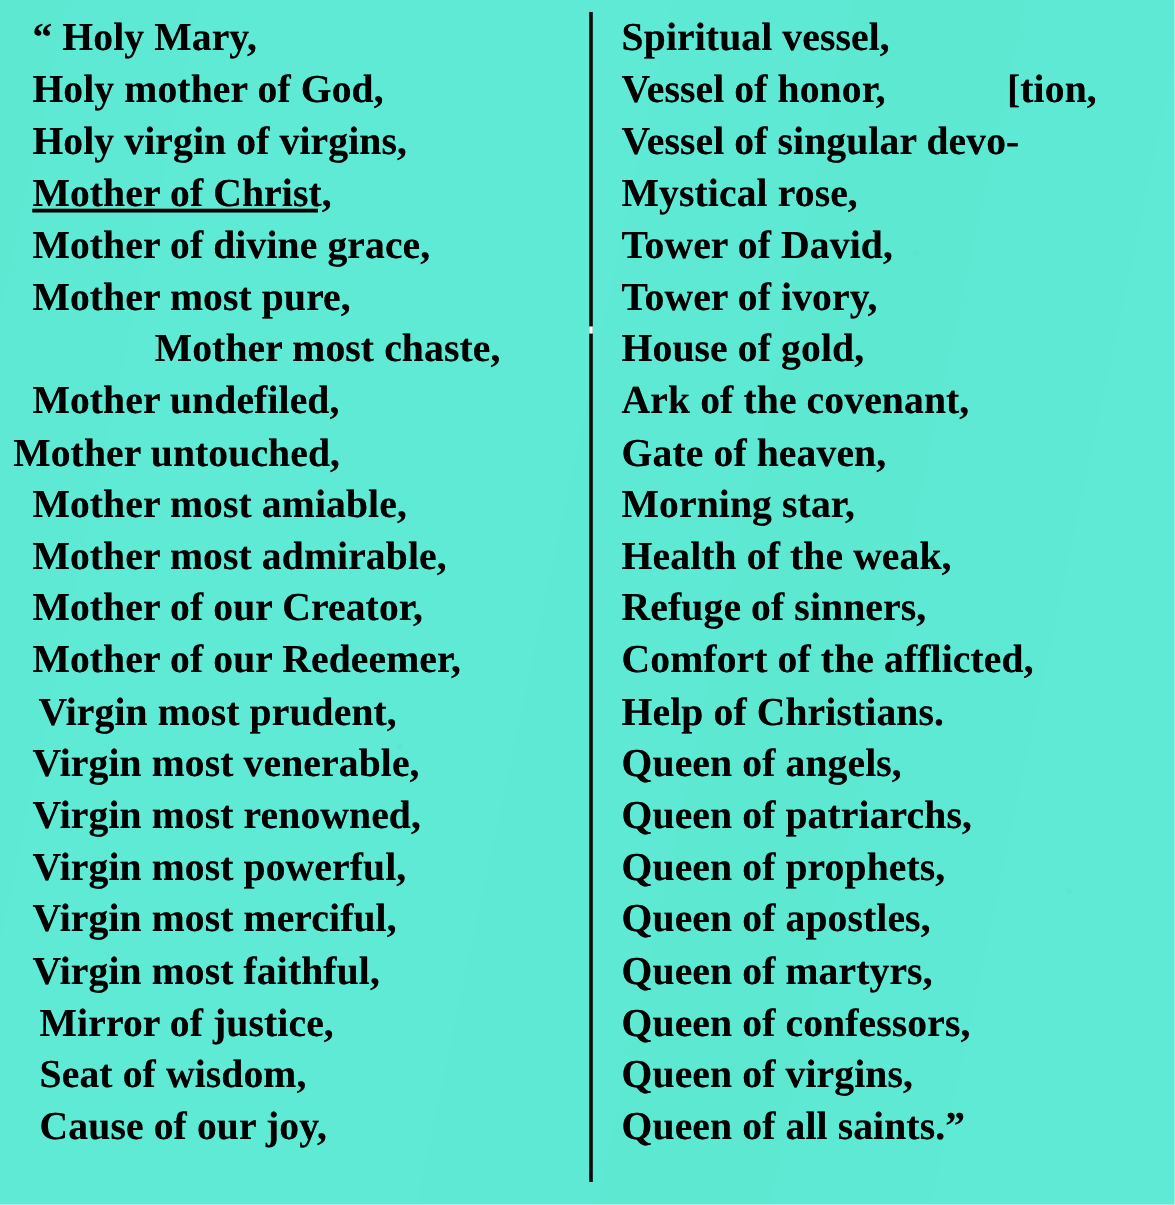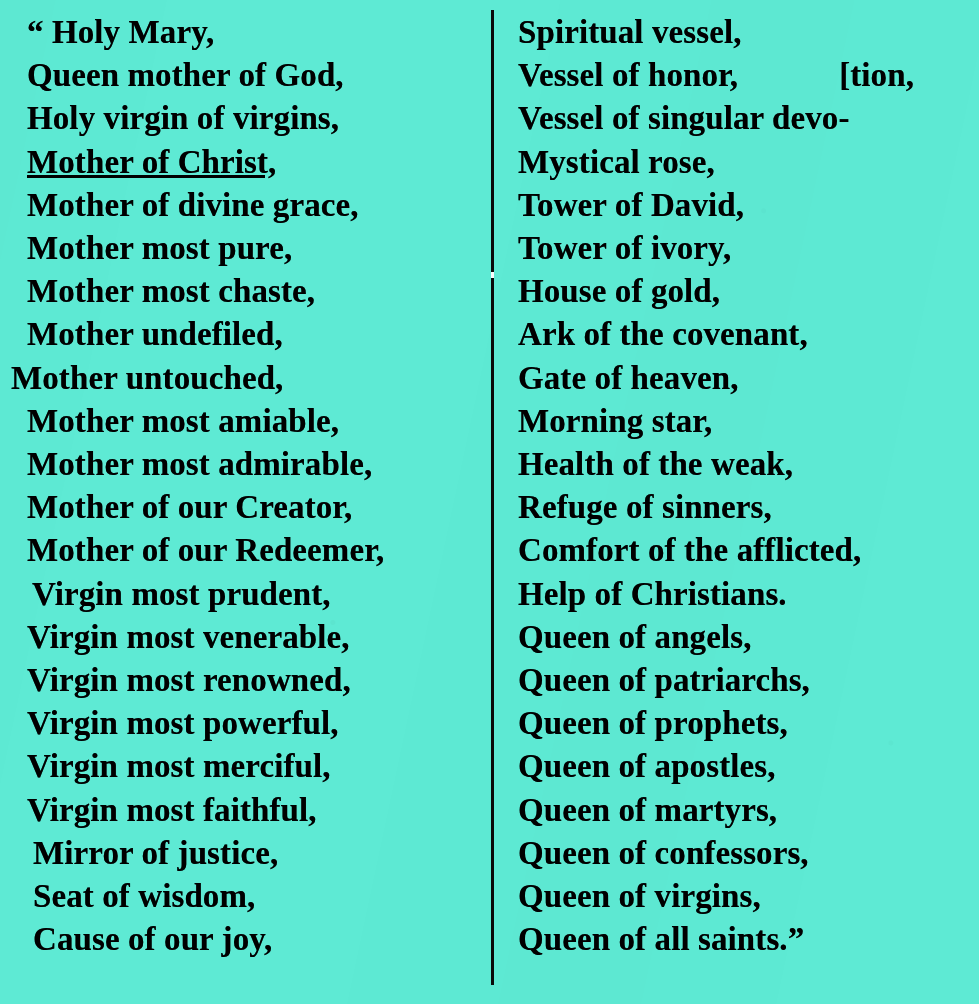--- a/index.html
+++ b/index.html
@@ -96,26 +96,26 @@
 </style>
 </head>
 <body>
 
 <div id="scan-page">
 
   <div id="paper-grain"></div>
 
   <div id="column-left" class="column">
       <div class="line" style="top: 11px;"><span>“ Holy Mary,</span></div>
-      <div class="line" style="top: 54.2px;"><span>Queen mother of God,</span></div>
+      <div class="line" style="top: 54.2px;"><span>Holy mother of God,</span></div>
       <div class="line" style="top: 97.4px;"><span>Holy virgin of virgins,</span></div>
       <div class="line" style="top: 140.6px; text-decoration: underline;"><span>Mother of Christ,</span></div>
       <div class="line" style="top: 183.8px;"><span>Mother of divine grace,</span></div>
       <div class="line" style="top: 227px;"><span>Mother most pure,</span></div>
-      <div class="line" style="top: 270.2px;"><span>Mother most chaste,</span></div>
+      <div class="line" style="top: 270.2px; text-align: center;"><span>Mother most chaste,</span></div>
       <div class="line" style="top: 313.4px;"><span>Mother undefiled,</span></div>
       <div class="line" style="top: 356.6px; padding-left: 11px;"><span>Mother untouched,</span></div>
       <div class="line" style="top: 399.8px;"><span>Mother most amiable,</span></div>
       <div class="line" style="top: 443px;"><span>Mother most admirable,</span></div>
       <div class="line" style="top: 486.2px;"><span>Mother of our Creator,</span></div>
       <div class="line" style="top: 529.4px;"><span>Mother of our Redeemer,</span></div>
       <div class="line" style="top: 572.6px; padding-left: 32px;"><span>Virgin most prudent,</span></div>
       <div class="line" style="top: 615.8px;"><span>Virgin most venerable,</span></div>
       <div class="line" style="top: 659px;"><span>Virgin most renowned,</span></div>
       <div class="line" style="top: 702.2px;"><span>Virgin most powerful,</span></div>

